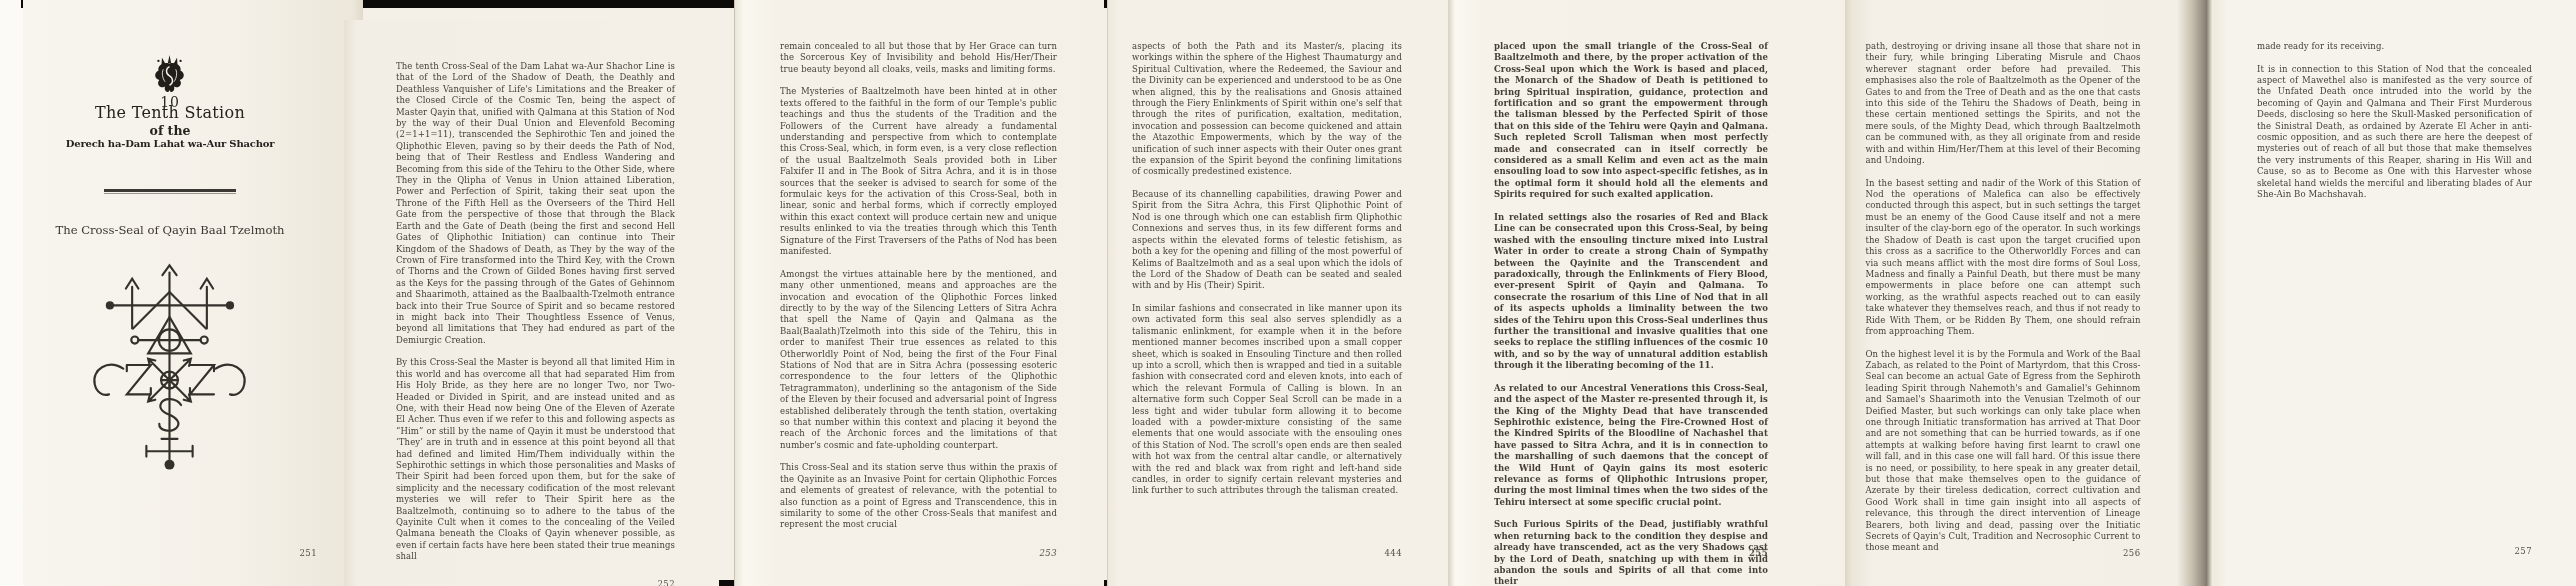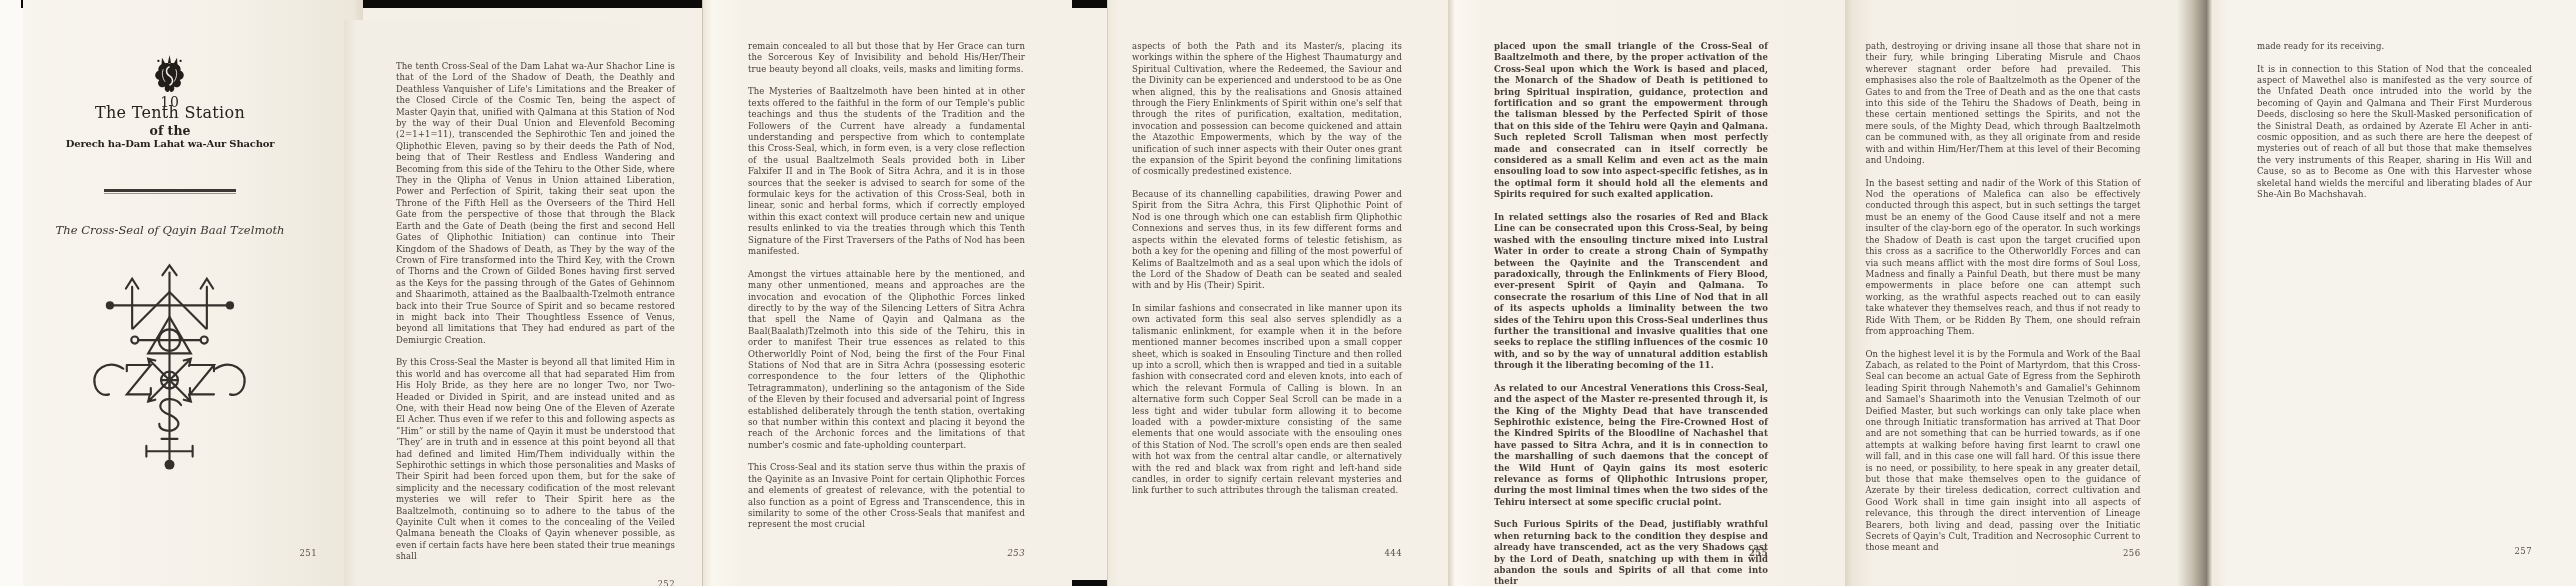--- a/index.html
+++ b/index.html
@@ -8,21 +8,21 @@
     background:#f4f0e7;
     font-family:"DejaVu Serif","Liberation Serif",serif;
   }
   .edge-left   { position:absolute; left:0; top:0; width:23px; height:587px; background:#fbfaf6; }
   .scan-top    { position:absolute; left:21.4px; top:0; width:2555px; height:8px; background:#0d0b09; }
   .scan-bottom { position:absolute; left:49px; top:580px; width:2224px; height:6.2px; background:#0d0b09; }
 
   .page { position:absolute; top:0; height:587px; }
   #p251 { left:23px;   width:340px; background:linear-gradient(90deg,#f8f5ee 0%,#f5f1e9 60%,#ece7da 97%,#e0dacb 100%); }
   #p252 { left:344px;  width:375px; background:linear-gradient(90deg,#e7e1d3 0px,#f2eee5 12.5px,#f4f0e7 100%);margin-top:20px; }
-  #p253 { left:702px;  width:369px; border-left:0.9px solid #c9c2b2; background:linear-gradient(90deg,#ece6d8 0px,#faf7ef 9px,#f5f1e8 40px,#f4f0e7 100%); }
+  #p253 { left:734px;  width:369px; border-left:0.9px solid #c9c2b2; background:linear-gradient(90deg,#ece6d8 0px,#faf7ef 9px,#f5f1e8 40px,#f4f0e7 100%); }
   #p254 { left:1107px; width:369px; border-left:0.9px solid #d4cebf; background:linear-gradient(90deg,#efe9dc 0px,#f4f0e7 10.7px,#f4f0e7 100%); }
   #p255 { left:1448px; width:417px; background:linear-gradient(90deg,#d8d2c2 0px,#fbf8f1 7.1px,#f6f2e9 36px,#f4f0e7 100%);font-weight:bold; }
   #p256 { left:1845px; width:369px; background:linear-gradient(90deg,#ddd6c6 0px,#ece6d9 7.1px,#f4f0e7 28.5px,#f3efe6 100%); }
   #p257 { left:2214px; width:362px; background:linear-gradient(90deg,#efeadd 0px,#f6f3ec 12.5px,#f6f3ec 100%); }
   .gutter-dark {
     position:absolute; top:0; left:2177px; width:41px; height:587px; z-index:5;
     background:linear-gradient(90deg, rgba(120,108,88,0) 0%, rgba(150,138,115,0.45) 35%,
                rgba(82,68,48,0.55) 62%, rgba(40,30,18,0.55) 72%, rgba(240,235,222,0.9) 86%, rgba(246,243,236,0) 100%);
   }
 
@@ -58,21 +58,21 @@
   .t1 { position:absolute; left:0; top:103px; width:294px; text-align:center;
         font-size:16px; font-weight:normal; color:#26221e; letter-spacing:0.3px; }
   .t2 { position:absolute; left:0; top:123px; width:294px; text-align:center;
         font-size:12.5px; font-weight:bold; color:#26221e; }
   .t3 { position:absolute; left:0; top:138px; width:294px; text-align:center;
         font-size:10px; font-weight:bold; color:#26221e; letter-spacing:-0.2px; }
   .rule-wrap { position:absolute; left:81px; top:189px; width:132px; }
   .rule-a { height:2.7px; background:#3b3733; }
   .rule-b { height:0.9px; background:#9a958c; margin-top:0.9px; }
   .subtitle { position:absolute; left:0; top:223px; width:294px; text-align:center;
-              font-style:italic; font-size:11.6px; color:#3a352f; }
+              font-size:11.6px; color:#3a352f; }
   .sigil { position:absolute; left:62px; top:260px; width:169px; height:218px; }
 </style>
 </head>
 <body>
 
 <div id="stage">
   <div class="edge-left"></div>
   <div class="scan-top"></div>
   <div class="scan-bottom"></div>
 

